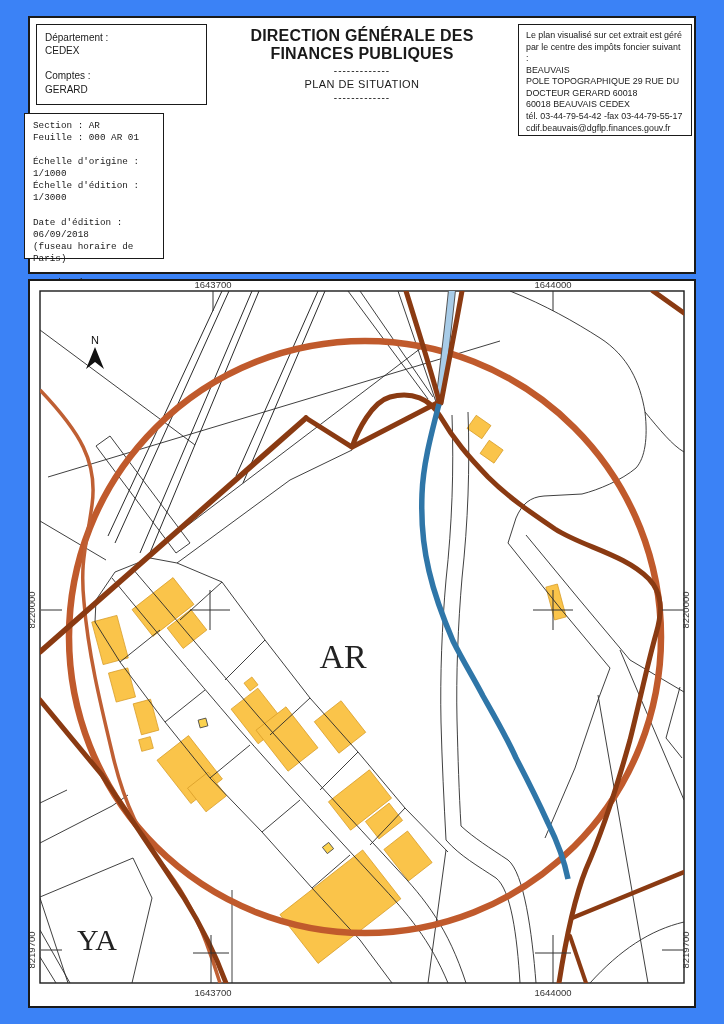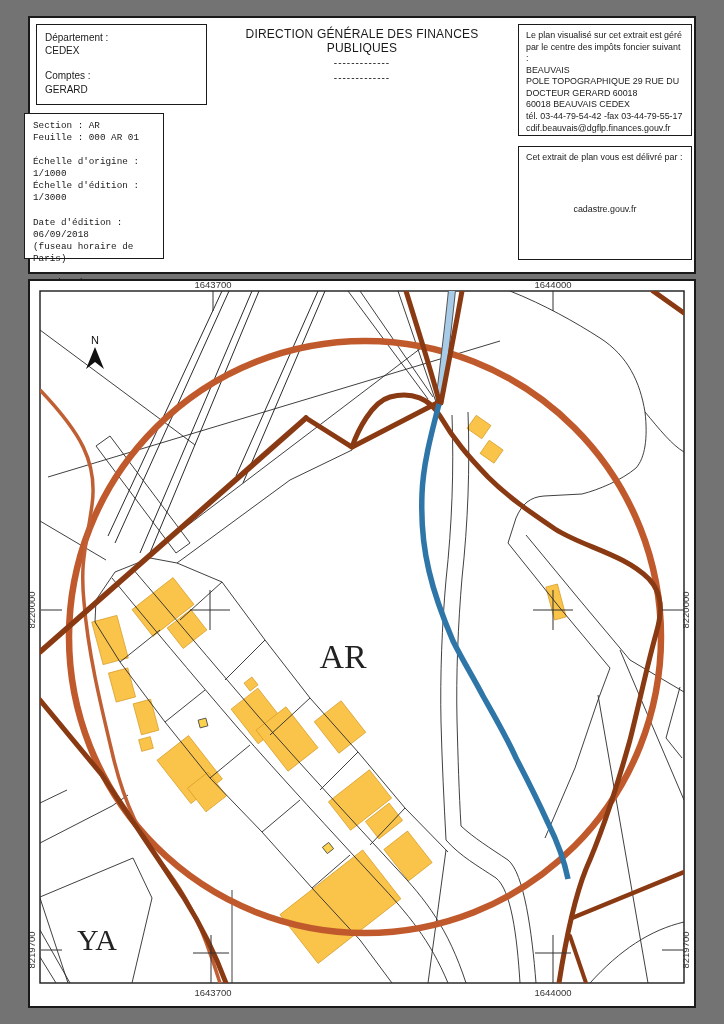--- a/index.html
+++ b/index.html
@@ -1,24 +1,24 @@
 <!DOCTYPE html>
 <html><head>
 <meta charset="utf-8">
 <style>
   html,body{margin:0;padding:0;background:#fff;}
-  #page{position:relative;width:724px;height:1024px;background:#737373;
+  #page{position:relative;width:724px;height:1024px;background:#3b82f6;
         font-family:"Liberation Sans",sans-serif;color:#1a1a1a;overflow:hidden;}
   .frame{position:absolute;border:2px solid #1a1a1a;background:#fff;box-sizing:border-box;}
   .ibox{position:absolute;border:1.6px solid #1a1a1a;box-sizing:border-box;background:#fff;}
   .txt{white-space:pre-line;}
   #boxA{left:36px;top:24px;width:171px;height:81px;padding:6px 8px;font-size:10px;line-height:1.32;}
   #boxB{left:24px;top:113px;width:140px;height:146px;padding:6px 8px;font-size:9.3px;line-height:1.3;font-family:Liberation Mono, monospace;}
   #titleblock{position:absolute;left:212px;top:27px;width:300px;text-align:center;}
-  #titleblock .t1{font-size:12px;letter-spacing:.2px;}
+  #titleblock .t1{font-size:16px;letter-spacing:.2px;font-weight:bold;}
   #titleblock .sep{font-size:10px;line-height:1.5;letter-spacing:1px;color:#222;}
   #titleblock .t2{font-size:11px;letter-spacing:.4px;}
   #boxC{left:518px;top:24px;width:174px;height:112px;padding:5px 7px;font-size:8.9px;line-height:1.3;}
   #boxD{left:518px;top:146px;width:174px;height:114px;padding:5px 7px;font-size:8.9px;}
   #boxD .deliv{margin-top:42px;text-align:center;}
   #mapbox{left:28px;top:279px;width:668px;height:729px;}
   #mapbox svg{display:block;}
   text{font-family:"Liberation Sans",sans-serif;}
   .serifLbl{font-family:"Liberation Serif","DejaVu Serif",serif;}
 </style>
@@ -48,38 +48,35 @@
 (fuseau horaire de Paris)
 
 Coordonnées en projection : RGF93CC49
 ©2017 Ministère de l'Action et des
 Comptes publics</div>
   </div>
 
   <div id="titleblock">
     <div class="t1">DIRECTION GÉNÉRALE DES FINANCES PUBLIQUES</div>
     <div class="sep">-------------</div>
+    <div class="t2">PLAN DE SITUATION</div>
     <div class="sep">-------------</div>
   </div>
 
   <div id="boxC" class="ibox">
     <div class="txt">Le plan visualisé sur cet extrait est géré
 par le centre des impôts foncier suivant :
 BEAUVAIS
 POLE TOPOGRAPHIQUE 29 RUE DU
 DOCTEUR GERARD 60018
 60018 BEAUVAIS CEDEX
 tél. 03-44-79-54-42 -fax 03-44-79-55-17
 cdif.beauvais@dgflp.finances.gouv.fr</div>
   </div>
 
-  <div id="boxD" class="ibox">
-    <div>Cet extrait de plan vous est délivré par :</div>
-    <div class="deliv">cadastre.gouv.fr</div>
-  </div>
 
   <div id="mapbox" class="frame">
   <svg width="664" height="725" viewBox="30 281 664 725">
     <defs>
       <clipPath id="mapclip">
             <rect x="40" y="291" width="644" height="692"></rect>
           </clipPath>
     </defs>
 
     <rect x="40" y="291" width="644" height="692" fill="#fff" stroke="#1a1a1a" stroke-width="1.4"></rect>

